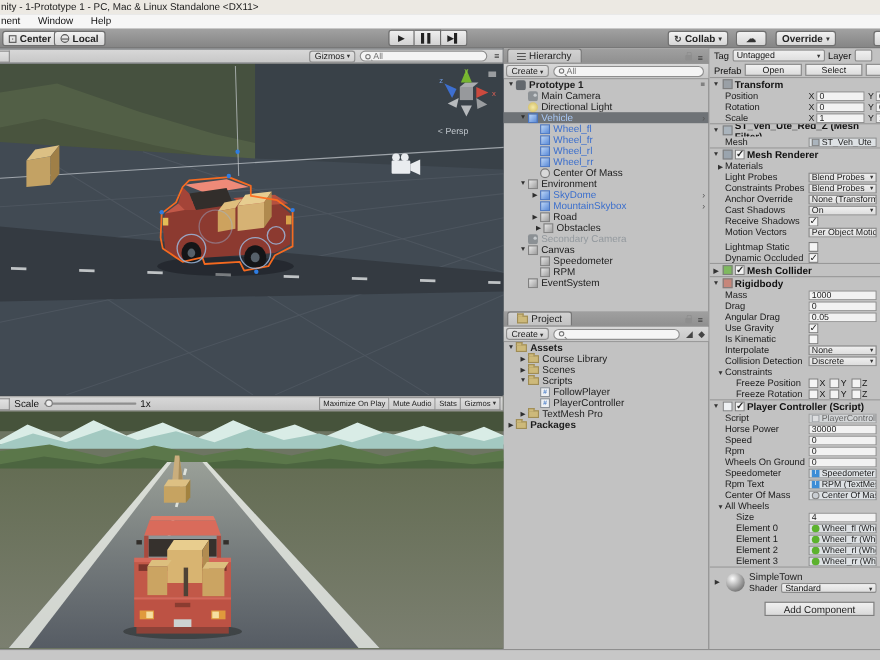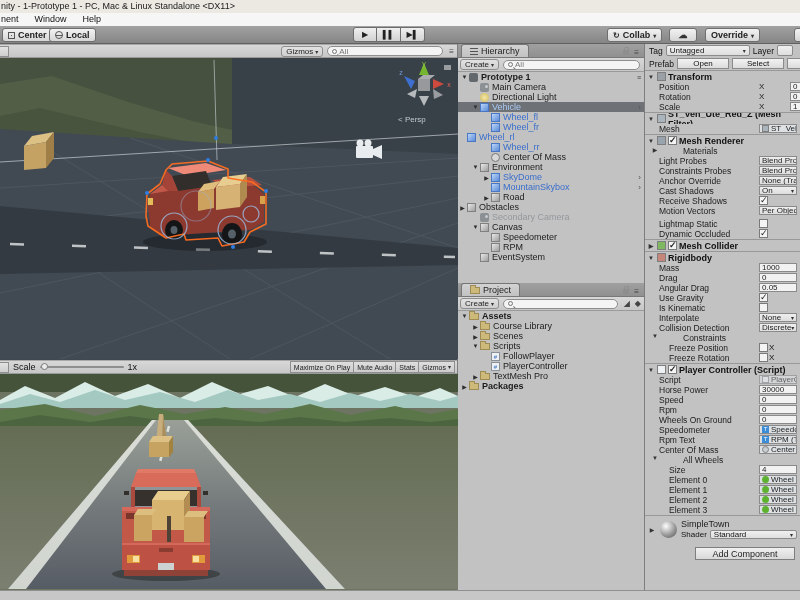--- a/index.html
+++ b/index.html
@@ -91,21 +91,21 @@
 
   .ihdr { height:12px; display:flex; align-items:center; gap:2px; border-top:1px solid #989898; font-weight:bold; font-size:9px; padding-left:2px; overflow:hidden; }
   .ifold { width:8px; font-size:6px; color:#333; text-align:center; flex:none; }
   .cicon { width:9px; height:9px; flex:none; border:1px solid #7e7e7e; }
   .ci-transform { background:#9aa0a6; }
   .ci-mesh { background:#aab4bd; }
   .ci-renderer { background:#9aa4ae; }
   .ci-collider { background:#7fb95f; }
   .ci-rigidbody { background:#c7867a; }
   .ci-script { background:#eef1f4; }
-  .irow { height:10px; display:flex; align-items:flex-start; font-size:8.5px; padding-left:14px; overflow:hidden;gap:24px; }
+  .irow { height:10px; display:flex; align-items:flex-end; font-size:8.5px; padding-left:14px; overflow:hidden; }
   .ilabel { width:76px; flex:none; white-space:nowrap; overflow:hidden; color:#1c1c1c; }
   .ilabel.ind { padding-left:10px; }
   .ifield { flex:1; height:9px; border:1px solid #8a8a8a; background:#f2f2f2; font-size:8px; line-height:8px; padding:0 2px; margin-right:3px; white-space:nowrap; overflow:hidden; color:#222; }
   .idrop { flex:1; height:9px; border:1px solid #8a8a8a; background:linear-gradient(#efefef,#dddddd); font-size:8px; line-height:8px; padding:0 2px; margin-right:3px; display:flex; align-items:center; white-space:nowrap; overflow:hidden; color:#222; }
   .idrop .caret { margin-left:auto; }
   .iobj { flex:1; height:9px; border:1px solid #8a8a8a; background:#dde1e4; display:flex; gap:2px; align-items:center; font-size:8px; padding:0 2px; margin-right:3px; overflow:hidden; white-space:nowrap; color:#222; }
   .iobj.dis { opacity:.6; }
   .oicon { width:7px; height:7px; flex:none; }
   .oi-tmp { background:#3c8dd6; color:#fff; font-size:6px; line-height:7px; text-align:center; }
   .oi-tmp::after { content:'T'; }
@@ -400,21 +400,21 @@
         <div class="trow" style="padding-left: 24px;">
           <span class="tarrow"></span>
           <span class="ticon ic-cube-blue"></span>
           <span class="tlabel blue">Wheel_fl</span>
         </div>
         <div class="trow" style="padding-left: 24px;">
           <span class="tarrow"></span>
           <span class="ticon ic-cube-blue"></span>
           <span class="tlabel blue">Wheel_fr</span>
         </div>
-        <div class="trow" style="">
+        <div class="trow" style="padding-left: 24px;">
           <span class="tarrow"></span>
           <span class="ticon ic-cube-blue"></span>
           <span class="tlabel blue">Wheel_rl</span>
         </div>
         <div class="trow" style="padding-left: 24px;">
           <span class="tarrow"></span>
           <span class="ticon ic-cube-blue"></span>
           <span class="tlabel blue">Wheel_rr</span>
         </div>
         <div class="trow" style="padding-left: 24px;">
@@ -437,21 +437,21 @@
           <span class="tarrow"></span>
           <span class="ticon ic-cube-blue"></span>
           <span class="tlabel blue">MountainSkybox</span>
           <span class="tchev">›</span>
         </div>
         <div class="trow" style="padding-left: 24px;">
           <span class="tarrow">▶</span>
           <span class="ticon ic-cube"></span>
           <span class="tlabel">Road</span>
         </div>
-        <div class="trow" style="padding-left: 0; align-items: center;">
+        <div class="trow" style="padding-left: 27px; align-items: center;">
           <span class="tarrow">▶</span>
           <span class="ticon ic-cube"></span>
           <span class="tlabel">Obstacles</span>
         </div>
         <div class="trow" style="padding-left: 13px;">
           <span class="tarrow"></span>
           <span class="ticon ic-camera"></span>
           <span class="tlabel dis">Secondary Camera</span>
         </div>
         <div class="trow" style="padding-left: 13px;">

